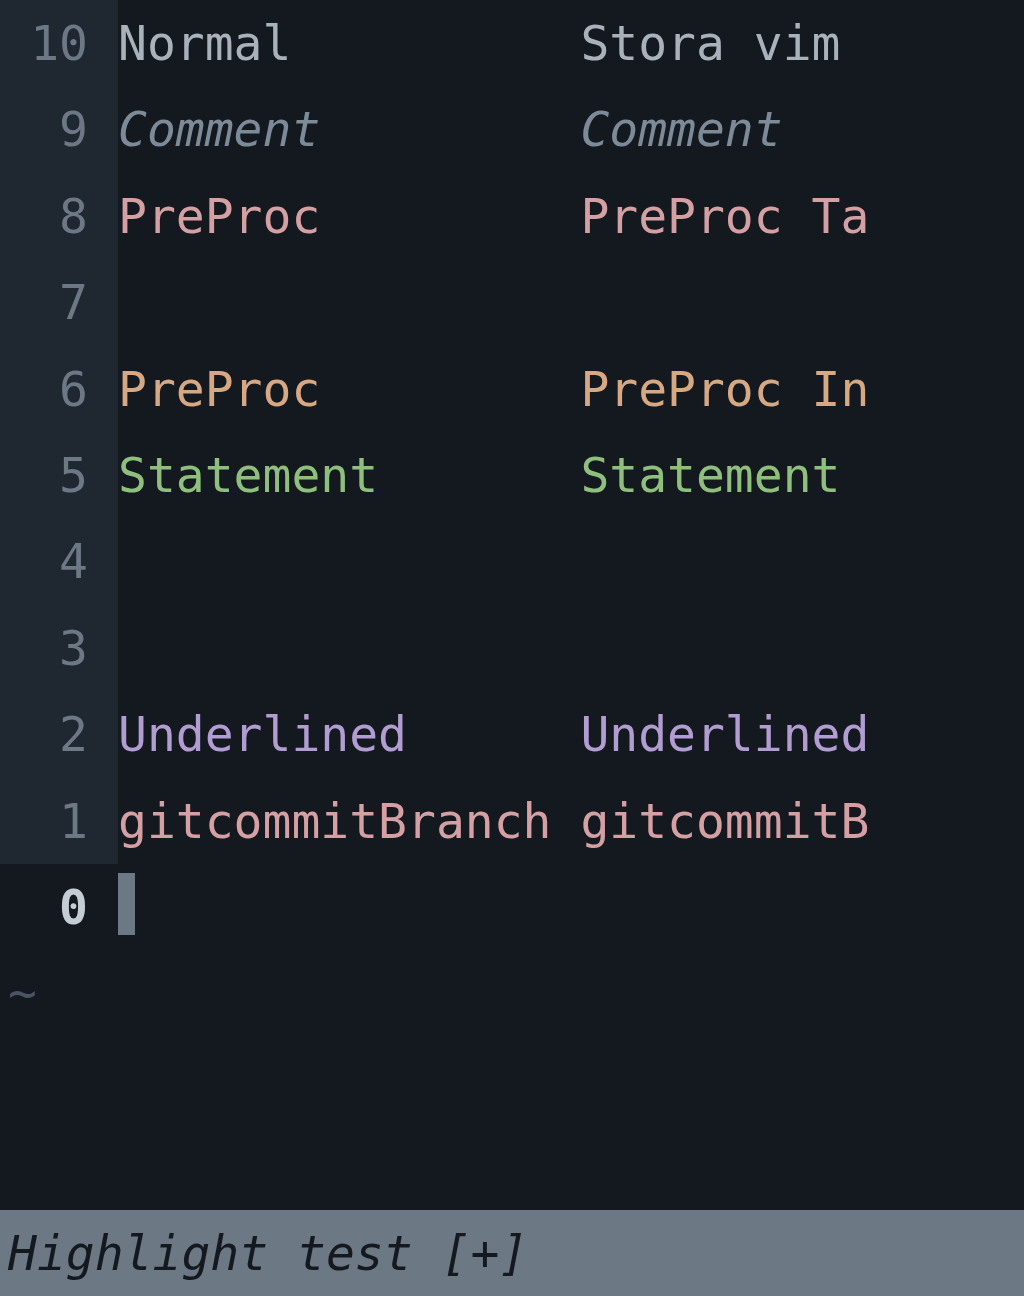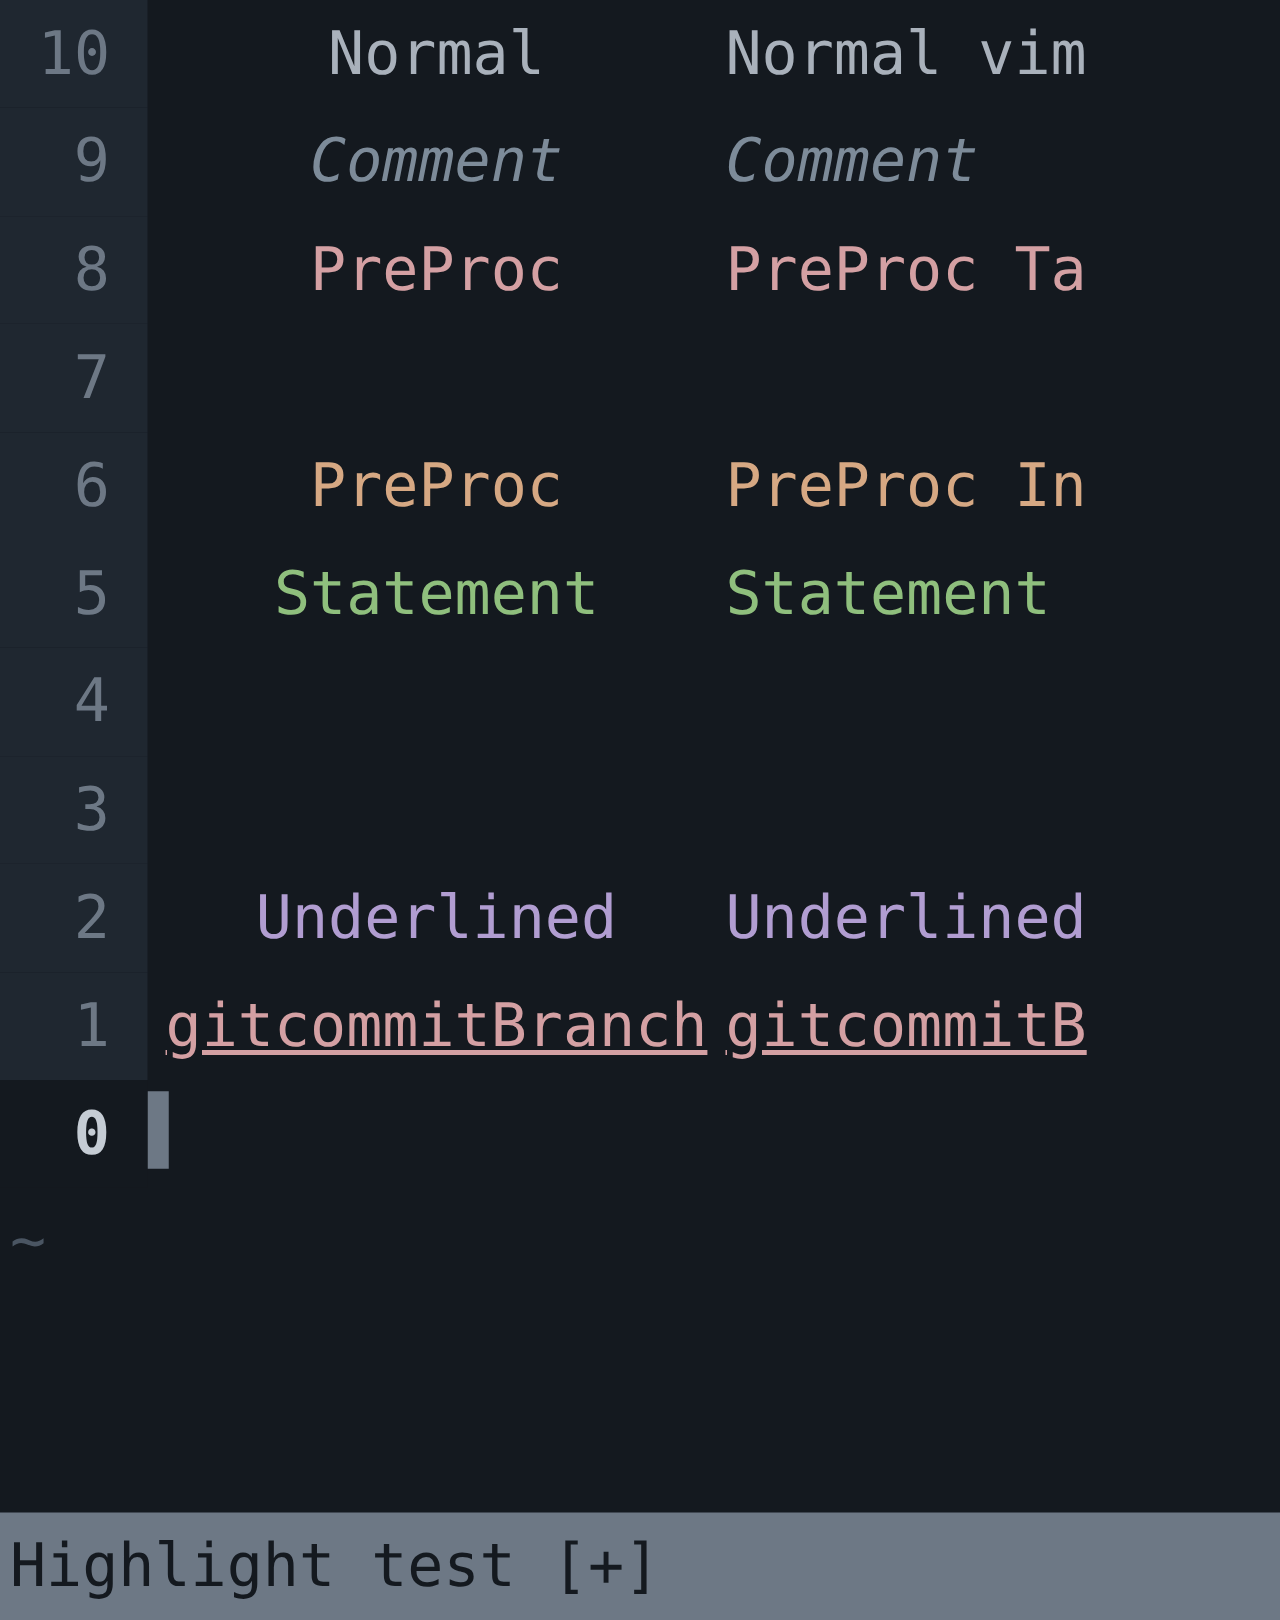--- a/index.html
+++ b/index.html
@@ -44,62 +44,62 @@
       color: #c5ccd4;
       font-weight: bold;
     }
     .code {
       flex: 1;
       overflow: hidden;
     }
     .col1 {
       display: inline-block;
       width: 16ch;
-      text-align: center;
     }
     .col2 {
       display: inline-block;
     }
     .hl-normal   { color: #a9b1bb; }
     .hl-comment  { color: #7d8b99; font-style: italic; }
     .hl-special  { color: #d4a0a3; }
     .hl-type     { color: #c9c08f; }
     .hl-preproc  { color: #d6a883; }
     .hl-statement{ color: #8fbf7d; }
     .hl-constant { color: #7fbdb5; }
     .hl-identifier{color: #8aa7c9; }
     .hl-underlined{color: #b19dd1; }
-    .hl-gitcommit{ color: #d4a0a3; text-decoration: underline; }
+    .hl-gitcommit{ color: #d4a0a3; }
     .cursor {
       display: inline-block;
       width: 0.6ch;
       height: 1.3em;
       background: #6d7885;
       vertical-align: text-bottom;
     }
     .tilde {
       color: #4a5562;
       padding-left: 8px;
     }
     .statusbar {
       background: #6d7885;
       color: #14191f;
       padding: 2px 8px;
       height: 86.4px;
       display: flex;
       align-items: center;
+      font-style: italic;
     }
   </style>
 </head>
 <body>
 
 <div class="editor">
   <div class="content">
     <div id="lines-container">
-        <div class="line"><div class="gutter">10</div><div class="code"><span class="col1 hl-normal">Normal</span><span class="col2 hl-normal">Normal vim</span></div></div>
+        <div class="line"><div class="gutter">10</div><div class="code"><span class="col1 hl-normal">Normal</span><span class="col2 hl-normal">Stora vim</span></div></div>
         <div class="line"><div class="gutter">9</div><div class="code"><span class="col1 hl-comment">Comment</span><span class="col2 hl-comment">Comment</span></div></div>
         <div class="line"><div class="gutter">8</div><div class="code"><span class="col1 hl-special">PreProc</span><span class="col2 hl-special">PreProc Ta</span></div></div>
         <div class="line"><div class="gutter">7</div></div>
         <div class="line"><div class="gutter">6</div><div class="code"><span class="col1 hl-preproc">PreProc</span><span class="col2 hl-preproc">PreProc In</span></div></div>
         <div class="line"><div class="gutter">5</div><div class="code"><span class="col1 hl-statement">Statement</span><span class="col2 hl-statement">Statement </span></div></div>
         <div class="line"><div class="gutter">4</div></div>
         <div class="line"><div class="gutter">3</div></div>
         <div class="line"><div class="gutter">2</div><div class="code"><span class="col1 hl-underlined">Underlined</span><span class="col2 hl-underlined">Underlined</span></div></div>
         <div class="line"><div class="gutter">1</div><div class="code"><span class="col1 hl-gitcommit">gitcommitBranch</span><span class="col2 hl-gitcommit">gitcommitB</span></div></div>
       </div>

